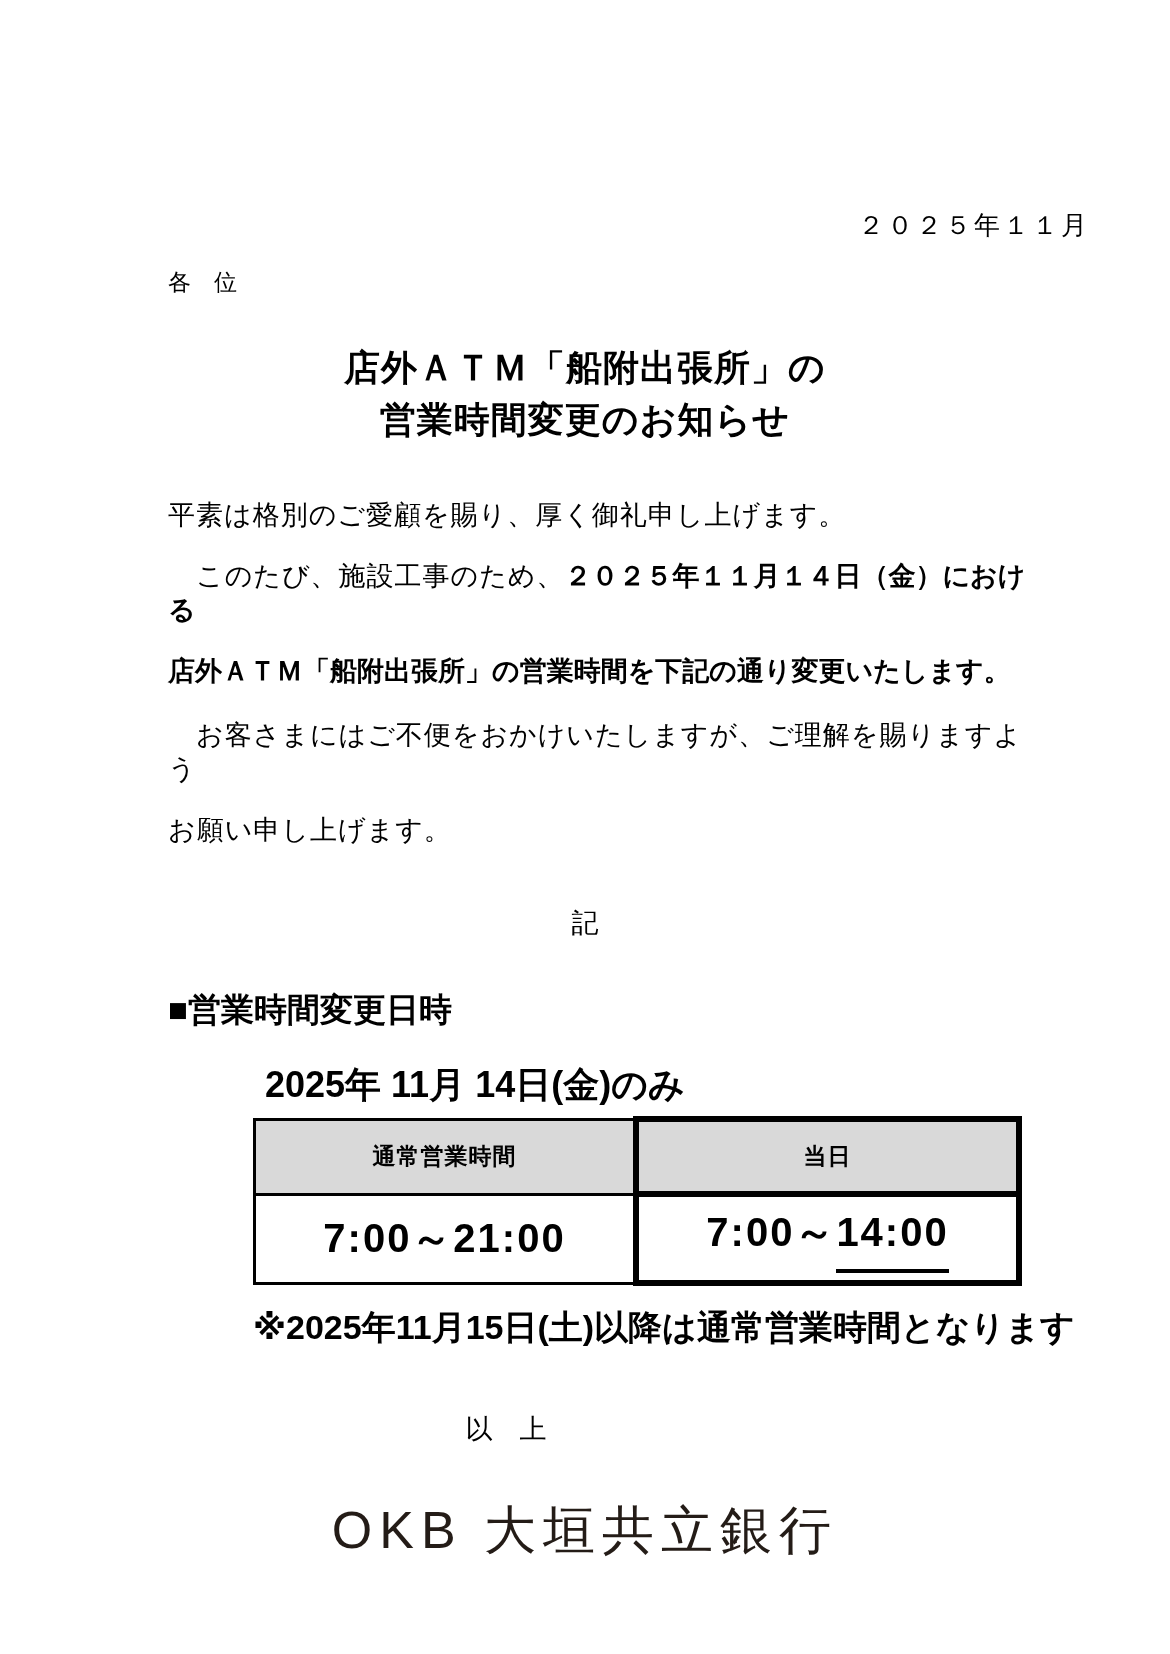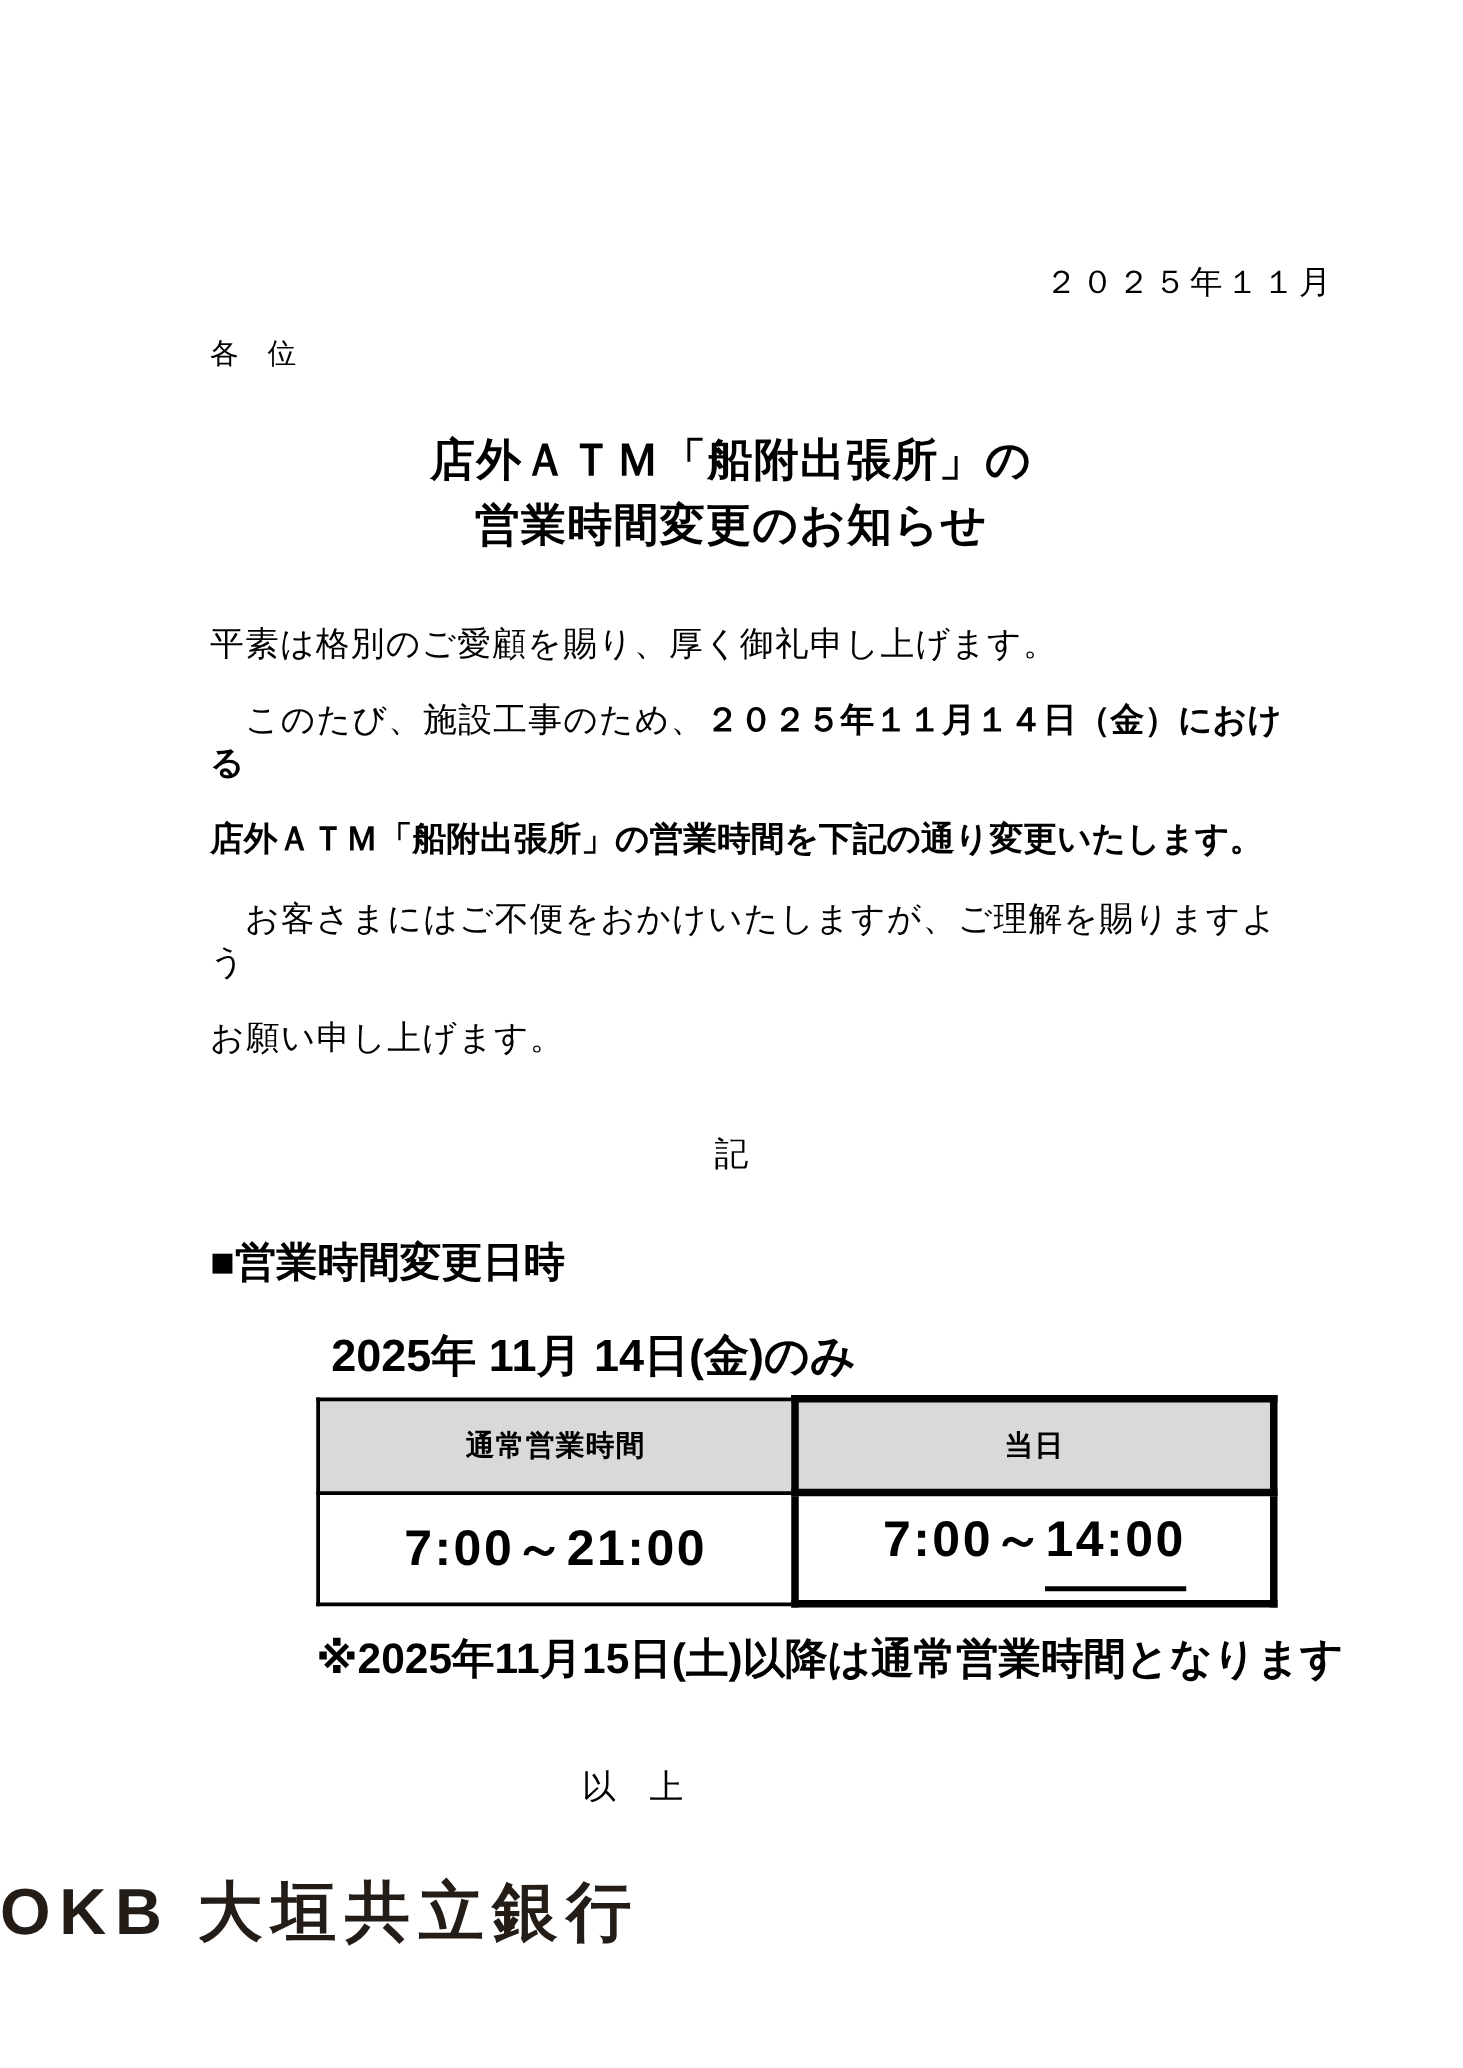--- a/index.html
+++ b/index.html
@@ -13,21 +13,21 @@
     height: 1654px;
     background: #ffffff;
     color: #000000;
     overflow: hidden;
     font-family: "Liberation Serif", "DejaVu Serif", serif;
   }
   .serif { font-family: "Liberation Serif", "DejaVu Serif", serif; }
 
   .doc-date {
     margin-top: 210px;
-    padding-right: 102px;
+    padding-right: 80px;
     text-align: right;
     font-size: 26px;
     line-height: 32px;
     letter-spacing: 3px;
   }
   .addressee {
     margin-top: 24px;
     margin-left: 168px;
     font-size: 23px;
     line-height: 34px;
@@ -123,24 +123,24 @@
   }
   .closing {
     margin-top: 64px;
     padding-right: 158px;
     text-align: center;
     font-size: 27px;
     line-height: 34px;
   }
   .bank-logo {
     margin-top: 56px;
-    text-align: left;
+    text-align: center;
     font-size: 52px;
     line-height: 56px;
-    font-weight: 700;
+    font-weight: 400;
     letter-spacing: 7px;
     color: #241c17;
     font-family: "Liberation Sans", "DejaVu Sans", sans-serif;
   }
 </style>
 </head>
 <body>
 
 <div class="page">
 

